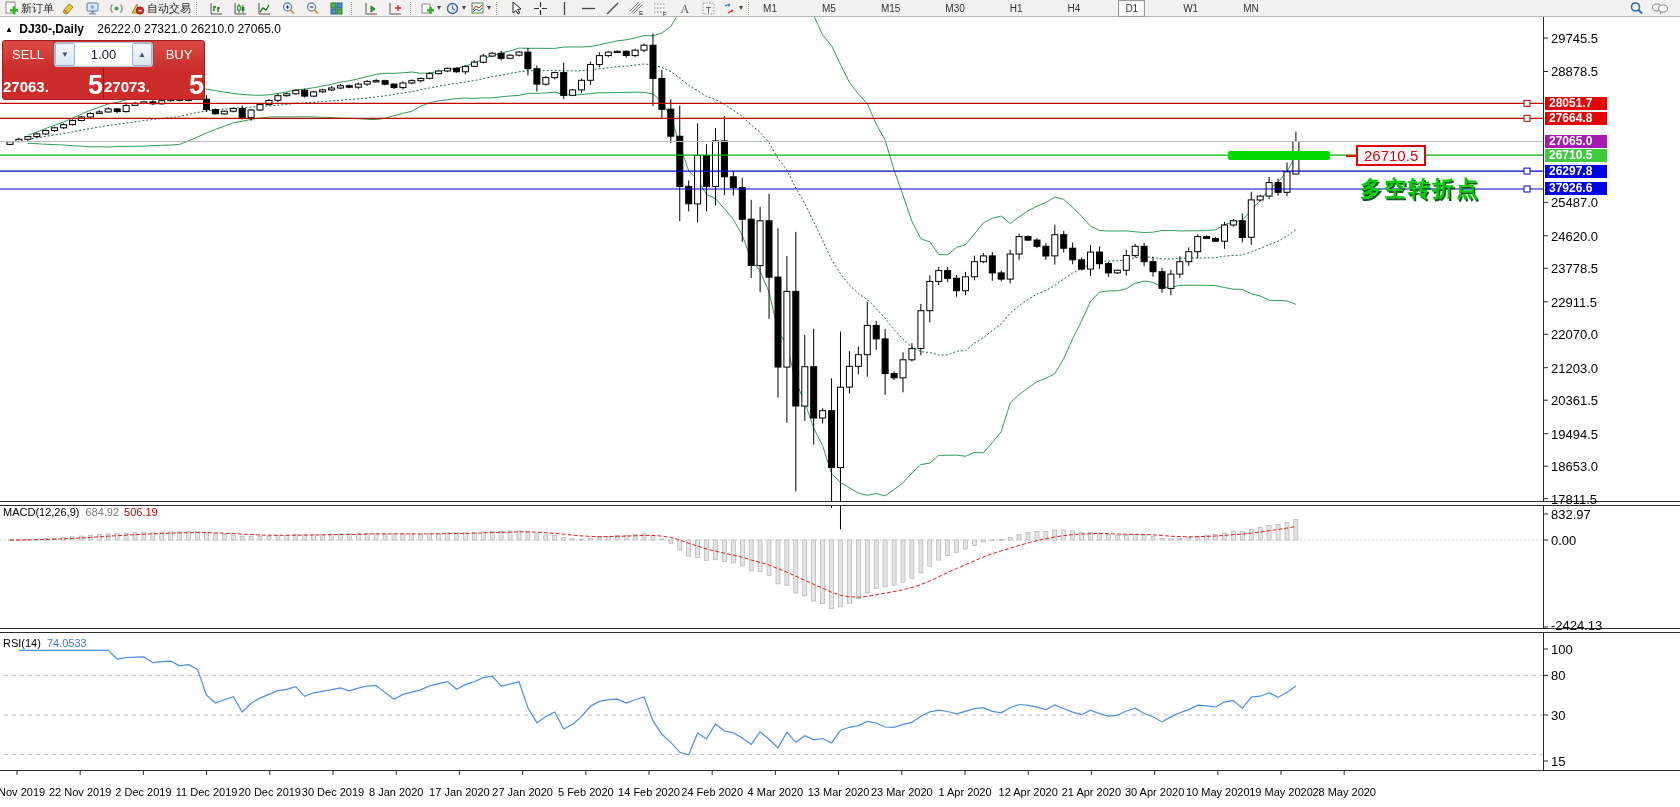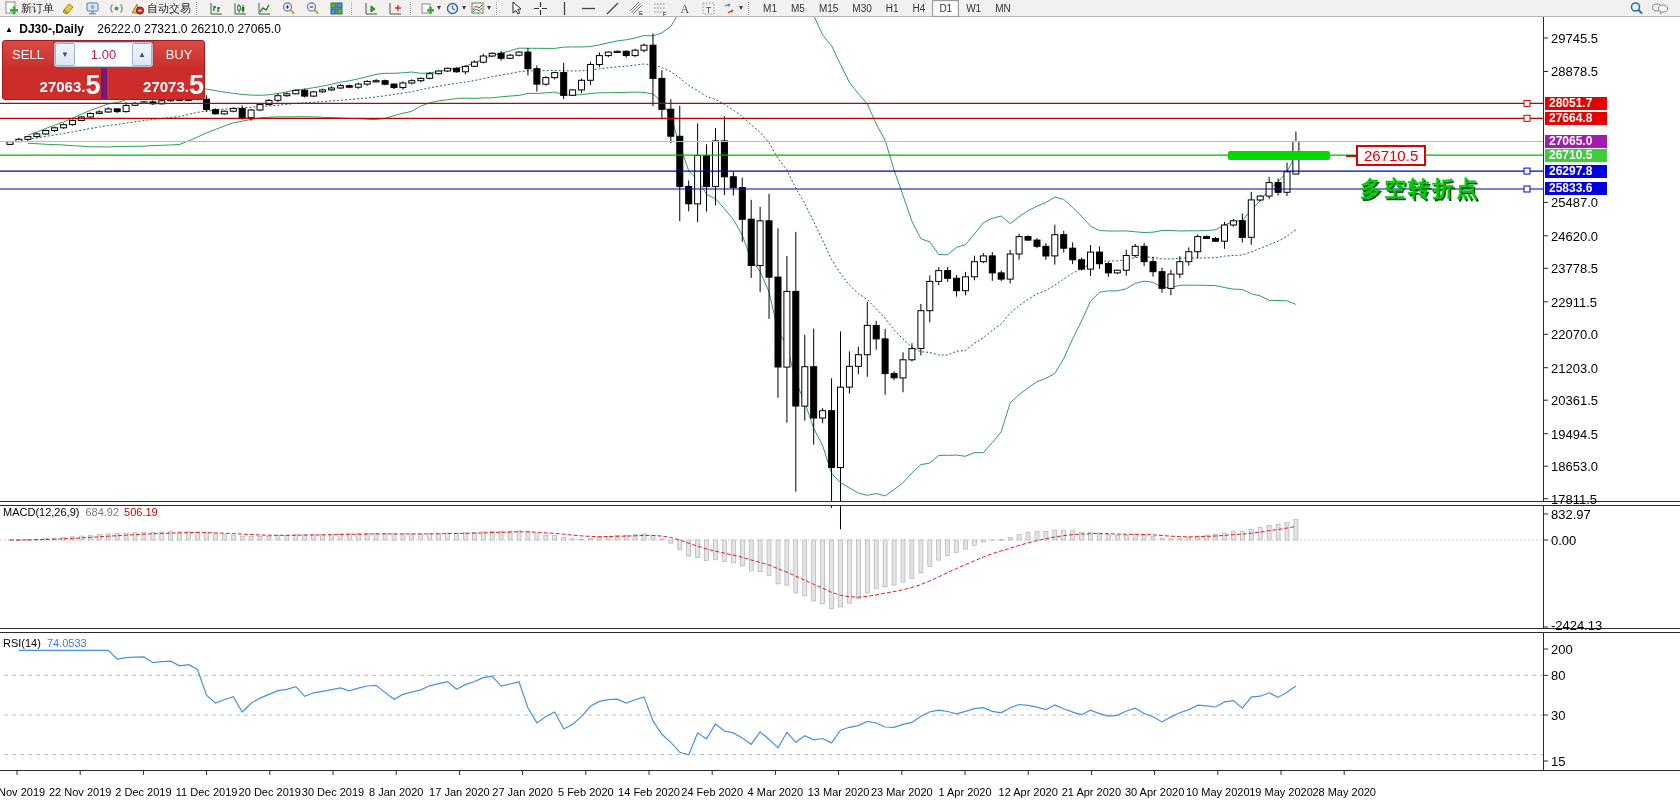--- a/index.html
+++ b/index.html
@@ -36,24 +36,24 @@
   .indlbl .vb{color:#3a7bd5;margin-left:6px;}
   
   .trade{position:absolute;left:2px;top:40px;width:201px;height:58px;border:1px solid #9e1f1f;
          border-radius:3px;overflow:hidden;background:#d2312e;}
   .trow{display:flex;height:27px;}
   .btn-sell,.btn-buy{flex:0 0 50px;background:linear-gradient(#dc4a45,#c92f2b);color:#fff;font-size:13px;
          display:flex;align-items:center;justify-content:center;}
   .vol{flex:1;display:flex;background:#fff;border-radius:3px;margin:1px;overflow:hidden;border:1px solid #b7c4d6;}
   .spin{width:18px;background:linear-gradient(#f4f7fc,#dde6f2);border:1px solid #9fb2ca;display:flex;
         align-items:center;justify-content:center;font-size:8px;color:#33527d;border-radius:2px;}
-  .volval{flex:1;display:flex;align-items:center;justify-content:center;font-size:13px;color:#be185d;}
+  .volval{flex:1;display:flex;align-items:center;justify-content:center;font-size:13px;color:#0f172a;}
   .prow{display:flex;height:31px;background:#cd2d2a;}
-  .pcell{flex:1;display:flex;align-items:flex-end;justify-content:flex-end;color:#fff;padding-bottom:2px;}
-  .pcell + .pcell{border-left:6px solid #701a75;}
+  .pcell{flex:1;display:flex;align-items:flex-end;justify-content:space-between;color:#fff;padding-bottom:2px;}
+  .pcell + .pcell{border-left:1px solid #701a75;}
   .pmain{font-size:15px;font-weight:bold;line-height:20px;}
   .ppip{font-size:27px;font-weight:bold;line-height:23px;}
   
   .hibox{position:absolute;left:1228px;top:151px;width:102px;height:9px;background:#00d800;border-radius:2px;}
   .hilabel{position:absolute;left:1356px;top:145px;height:17px;border:2px solid #e00000;background:#fff;
            color:#e00000;font-size:15px;line-height:17px;padding:0 6px;}
   .hilabel::before{content:"";position:absolute;left:-12px;top:8px;width:10px;height:2px;background:#e00000;}
   .turnpt{position:absolute;left:1360px;top:174px;font-size:22px;font-weight:bold;color:#00cc00;
           letter-spacing:2px;text-shadow:1.5px 1.5px 0 #0a5a20;}
 </style>
@@ -240,21 +240,21 @@
     </div>
     <div class="tbtn">
       <svg width="15" height="15">
         <path d="M3 5 L8 3 M8 3 L6.5 5.5" stroke="#2e7ab8" stroke-width="1.2" fill="none"></path>
         <path d="M6 12 L11 9 M11 9 L9.3 11.3" stroke="#d62b2b" stroke-width="1.2" fill="none"></path>
       </svg>
       <span class="caret">▾</span>
     </div>
 
     <span class="sep"></span>
-    <div id="tf-bar" style="display:flex;">
+    <div id="tf-bar" style="display:flex;gap:31px;">
         <div class="tf">M1</div>
         <div class="tf">M5</div>
         <div class="tf">M15</div>
         <div class="tf">M30</div>
         <div class="tf">H1</div>
         <div class="tf">H4</div>
         <div class="tf active">D1</div>
         <div class="tf">W1</div>
         <div class="tf">MN</div>
       </div>
@@ -831,25 +831,25 @@
       <span class="axlbl" style="top: 367.74px; left: 1551px;">21203.0</span>
       <span class="axlbl" style="top: 400.222px; left: 1551px;">20361.5</span>
       <span class="axlbl" style="top: 433.689px; left: 1551px;">19494.5</span>
       <span class="axlbl" style="top: 466.171px; left: 1551px;">18653.0</span>
       <span class="axlbl" style="top: 498.652px; left: 1551px;">17811.5</span>
       <span class="badge" style="top: 96.8807px; left: 1545px; background: rgb(230, 0, 0);">28051.7</span>
       <span class="badge" style="top: 111.815px; left: 1545px; background: rgb(230, 0, 0);">27664.8</span>
       <span class="badge" style="top: 134.967px; left: 1545px; background: #a21caf;">27065.0</span>
       <span class="badge" style="top: 148.651px; left: 1545px; background: rgb(62, 203, 62);">26710.5</span>
       <span class="badge" style="top: 164.581px; left: 1545px; background: rgb(0, 0, 224);">26297.8</span>
-      <span class="badge" style="top: 182.499px; left: 1545px; background: rgb(0, 0, 224);">25833.6</span>
+      <span class="badge" style="top: 182.499px; left: 1545px; background: rgb(0, 0, 224);">37926.6</span>
       <span class="axlbl" style="top: 514.011px; left: 1551px;">832.97</span>
       <span class="axlbl" style="top: 540px; left: 1551px;">0.00</span>
       <span class="axlbl" style="top: 625px; left: 1551px;">-2424.13</span>
-      <span class="axlbl" style="top: 649px; left: 1551px;">200</span>
+      <span class="axlbl" style="top: 649px; left: 1551px;">100</span>
       <span class="axlbl" style="top: 675.4px; left: 1551px;">80</span>
       <span class="axlbl" style="top: 715px; left: 1551px;">30</span>
       <span class="axlbl" style="top: 761px; left: 1551px;">15</span>
       <span class="datelbl" style="left: 17px;">3 Nov 2019</span>
       <span class="datelbl" style="left: 80.2px;">22 Nov 2019</span>
       <span class="datelbl" style="left: 143.4px;">2 Dec 2019</span>
       <span class="datelbl" style="left: 206.6px;">11 Dec 2019</span>
       <span class="datelbl" style="left: 269.8px;">20 Dec 2019</span>
       <span class="datelbl" style="left: 333px;">30 Dec 2019</span>
       <span class="datelbl" style="left: 396.2px;">8 Jan 2020</span>

